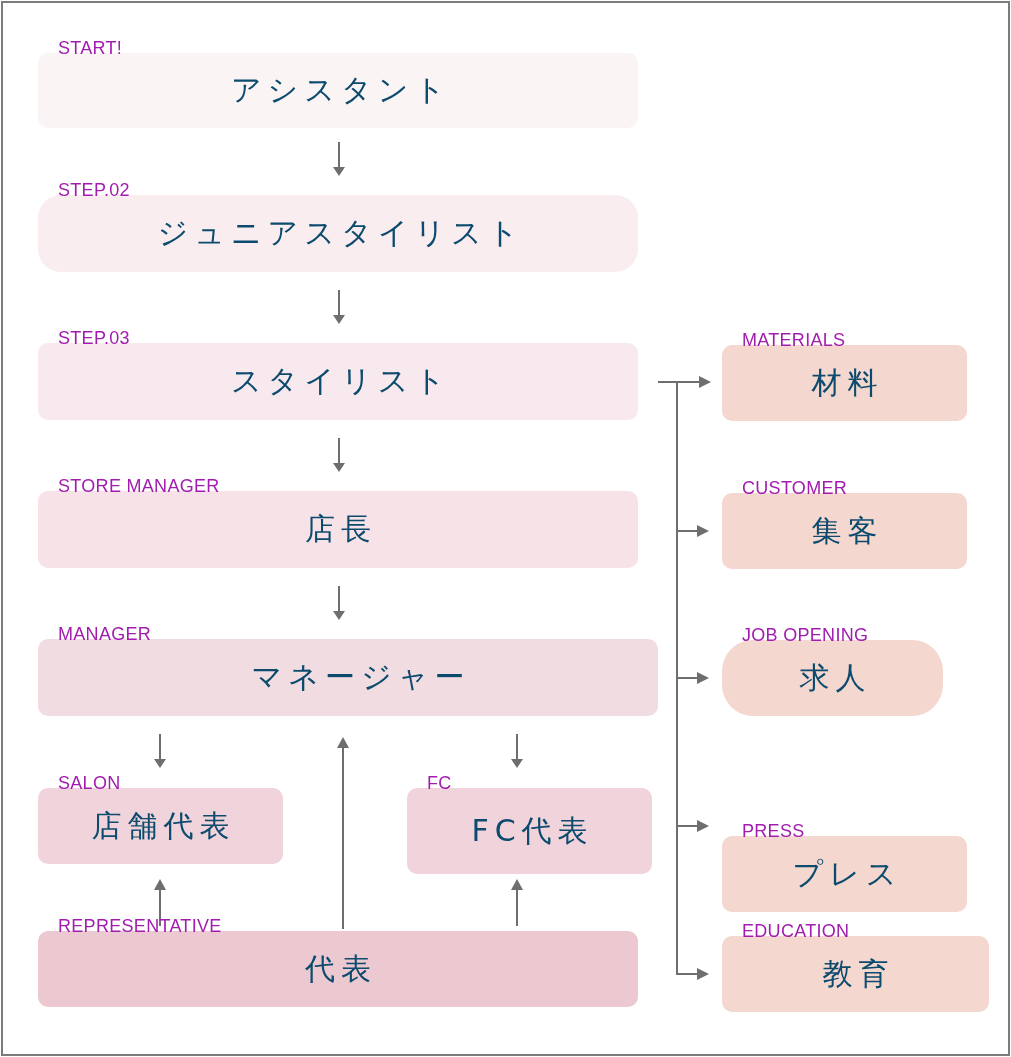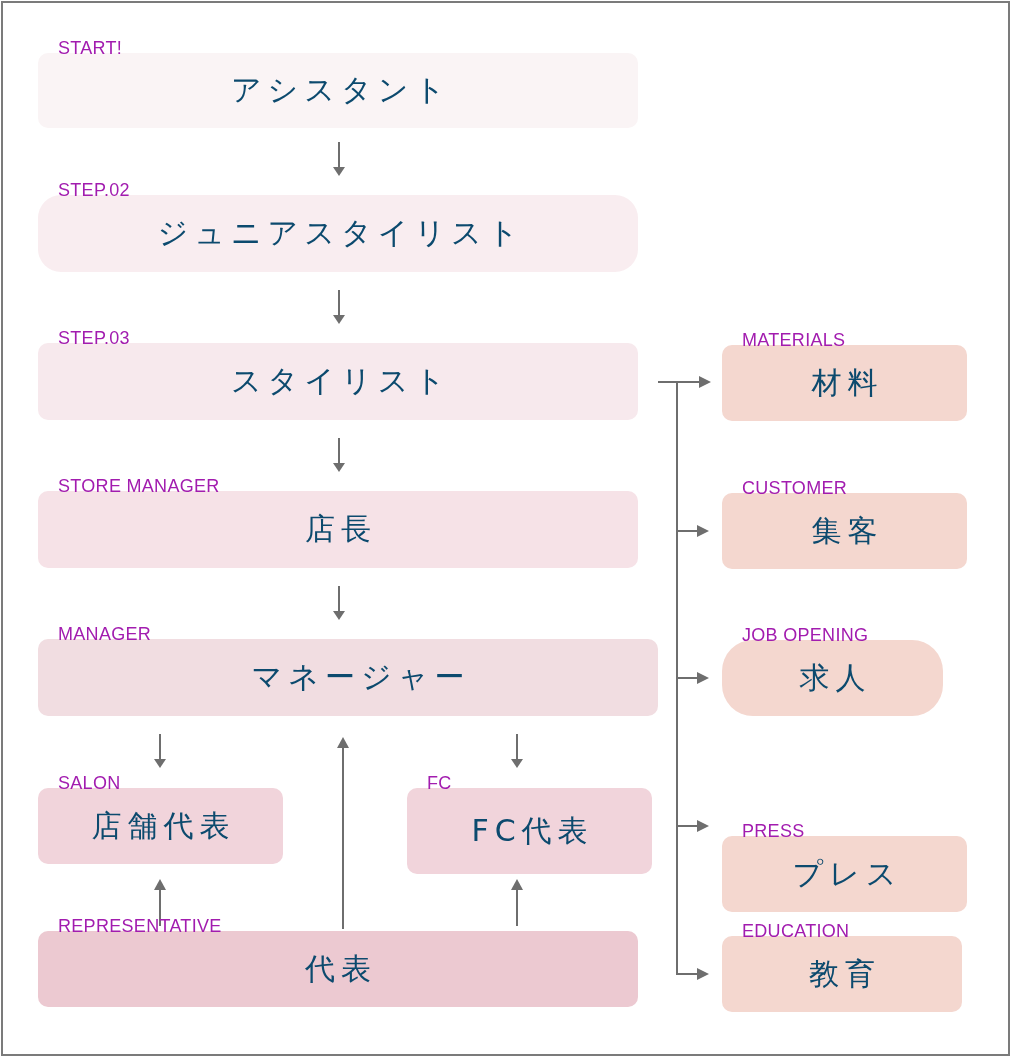--- a/index.html
+++ b/index.html
@@ -46,21 +46,21 @@
   .b-store     {left:38px; top:491px; width:600px; height:77px; background:#f6e2e7;}
   .b-manager   {left:38px; top:639px; width:600px; height:77px; background:#f1dde1;padding-left:20px;}
   .b-salon     {left:38px; top:788px; width:245px; height:76px; background:#f1d4db;}
   .b-fc        {left:407px;top:788px; width:245px; height:86px; background:#f1d4db;}
   .b-rep       {left:38px; top:931px; width:600px; height:76px; background:#ecc9d1;}
   
   .b-materials {left:722px;top:345px; width:245px; height:76px; background:#f4d7cf;}
   .b-customer  {left:722px;top:493px; width:245px; height:76px; background:#f4d7cf;}
   .b-job       {left:722px;top:640px; width:221px; height:76px; background:#f4d7cf;border-radius:31px;}
   .b-press     {left:722px;top:788px; width:245px; height:76px; background:#f4d7cf;margin-top:48px;}
-  .b-education {left:722px;top:936px; width:240px; height:76px; background:#f4d7cf;}
+  .b-education {left:722px;top:936px; width:267px; height:76px; background:#f4d7cf;}
 
   .arrows{position:absolute;inset:0;pointer-events:none;}
   .arrows line{stroke:#6e6e6e;stroke-width:2;}
   .arrows polygon{fill:#6e6e6e;stroke:none;}
 </style>
 </head>
 <body>
 
 <div class="canvas">
 

